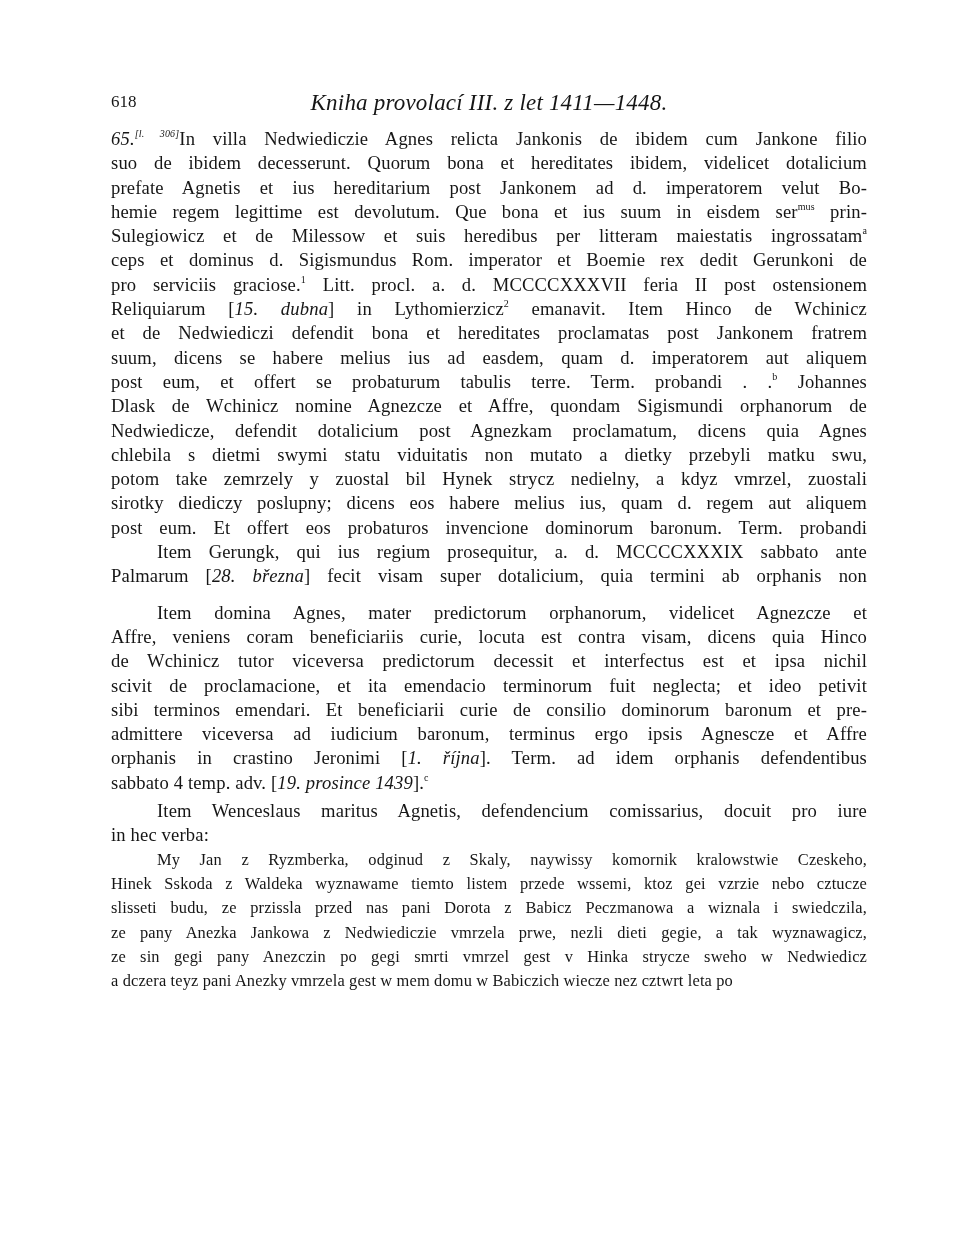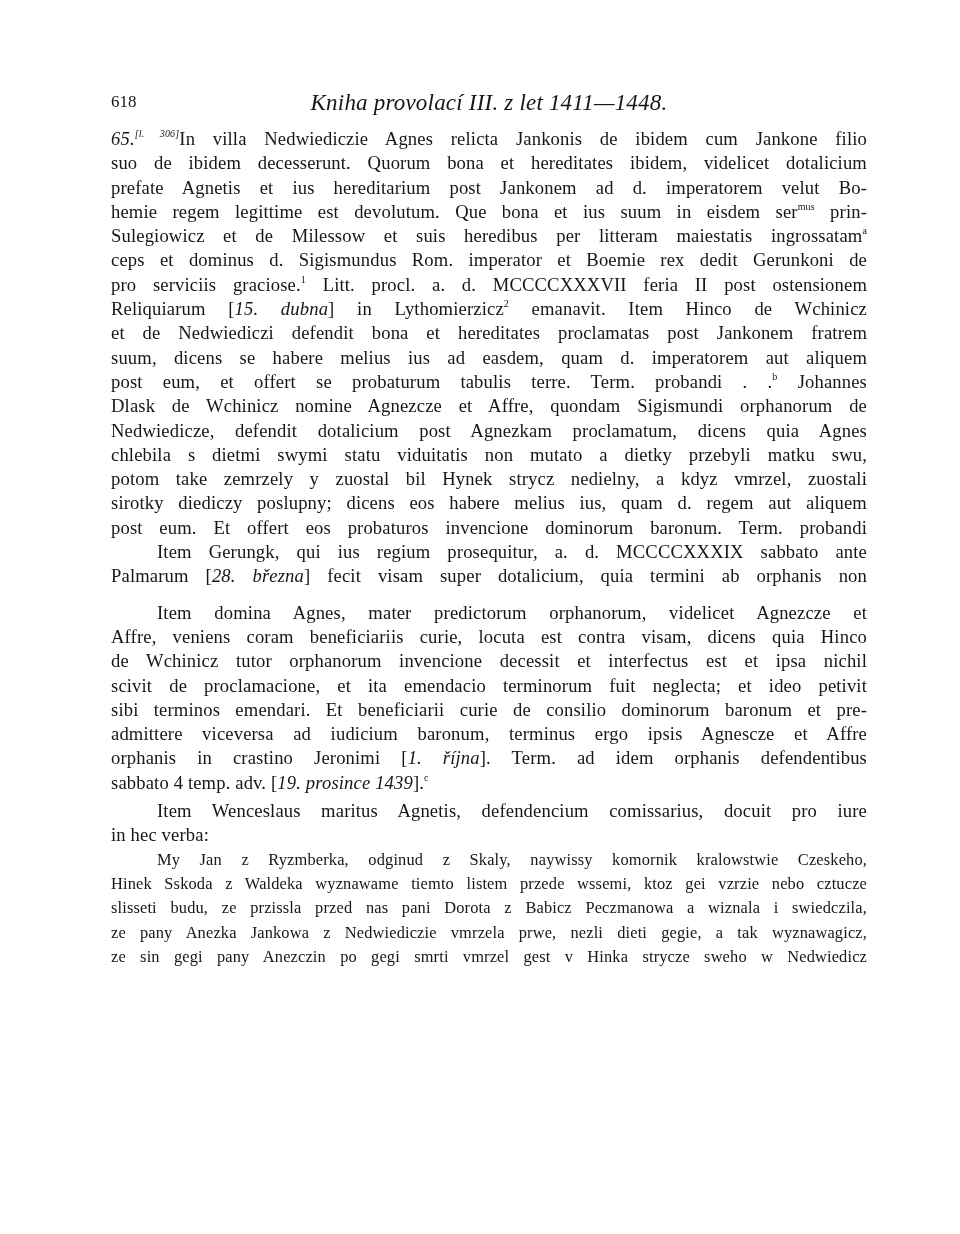--- a/index.html
+++ b/index.html
@@ -52,33 +52,34 @@
         <span class="line">post eum. Et offert eos probaturos invencione dominorum baronum. Term. probandi</span>
       </div>
     <div id="p2">
         <span class="line indent">Item Gerungk, qui ius regium prosequitur, a. d. MCCCCXXXIX sabbato ante</span>
         <span class="line">Palmarum [<span class="it">28. března</span>] fecit visam super dotalicium, quia termini ab orphanis non</span>
       </div>
     <div class="gap"></div>
     <div id="p3">
         <span class="line indent">Item domina Agnes, mater predictorum orphanorum, videlicet Agnezcze et</span>
         <span class="line">Affre, veniens coram beneficiariis curie, locuta est contra visam, dicens quia Hinco</span>
-        <span class="line">de Wchinicz tutor orphanorum invencione decessit et interfectus est et ipsa nichil</span>
+        <span class="line">de Wchinicz tutor viceversa predictorum decessit et interfectus est et ipsa nichil</span>
         <span class="line">scivit de proclamacione, et ita emendacio terminorum fuit neglecta; et ideo petivit</span>
         <span class="line">sibi terminos emendari. Et beneficiarii curie de consilio dominorum baronum et pre-</span>
         <span class="line">admittere viceversa ad iudicium baronum, terminus ergo ipsis Agnescze et Affre</span>
         <span class="line">orphanis in crastino Jeronimi [<span class="it">1. října</span>]. Term. ad idem orphanis defendentibus</span>
         <span class="line last">sabbato 4 temp. adv. [<span class="it">19. prosince 1439</span>].<sup>c</sup></span>
       </div>
     <div class="gap" style="height:4px"></div>
     <div id="p4">
         <span class="line indent">Item Wenceslaus maritus Agnetis, defendencium comissarius, docuit pro iure</span>
         <span class="line last">in hec verba:</span>
       </div>
     <div id="quote" class="quote">
         <span class="line indent">My Jan z Ryzmberka, odginud z Skaly, naywissy komornik kralowstwie Czeskeho,</span>
         <span class="line">Hinek Sskoda z Waldeka wyznawame tiemto listem przede wssemi, ktoz gei vzrzie nebo cztucze</span>
         <span class="line">slisseti budu, ze przissla przed nas pani Dorota z Babicz Peczmanowa a wiznala i swiedczila,</span>
         <span class="line">ze pany Anezka Jankowa z Nedwiediczie vmrzela prwe, nezli dieti gegie, a tak wyznawagicz,</span>
         <span class="line">ze sin gegi pany Anezczin po gegi smrti vmrzel gest v Hinka strycze sweho w Nedwiedicz</span>
+        <span class="line last">a dczera teyz pani Anezky vmrzela gest w mem domu w Babiczich wiecze nez cztwrt leta po</span>
       </div>
   </div>
 </div>
 
 </body></html>

